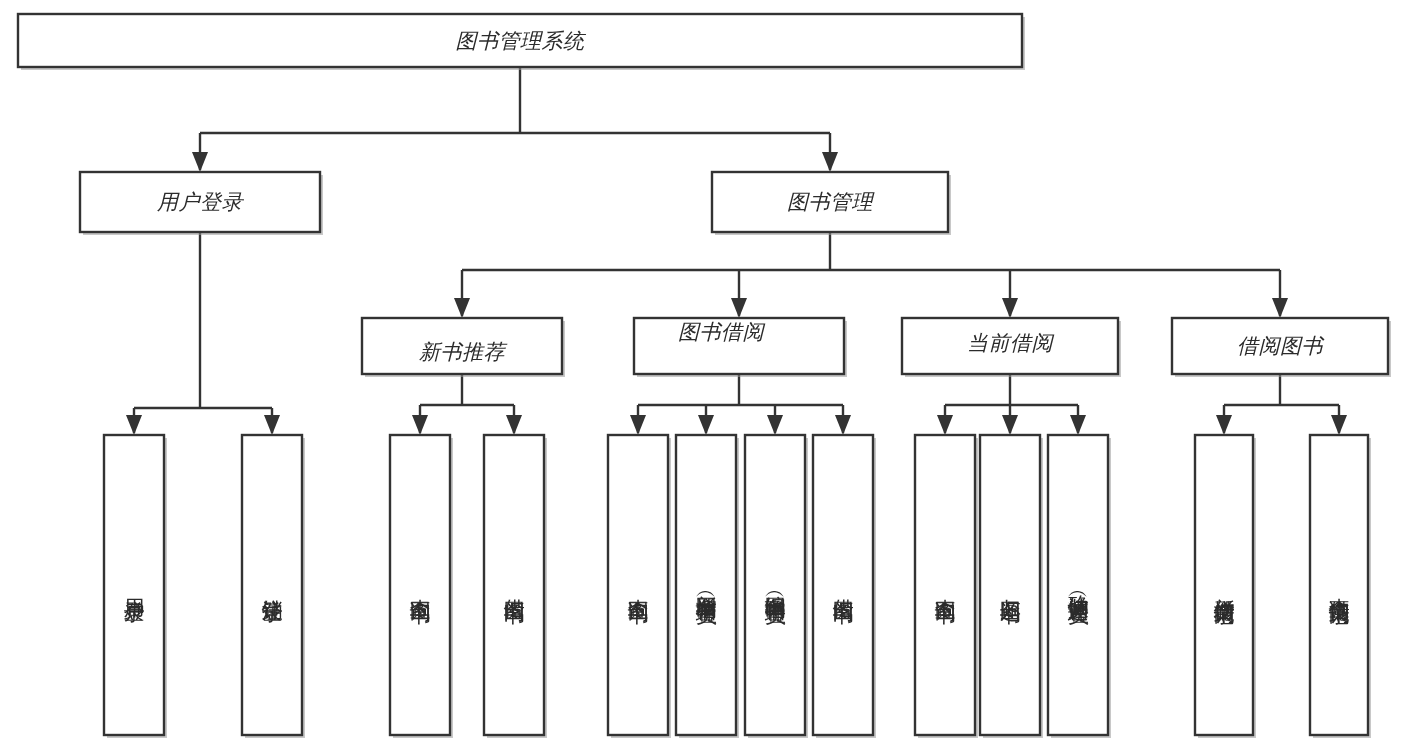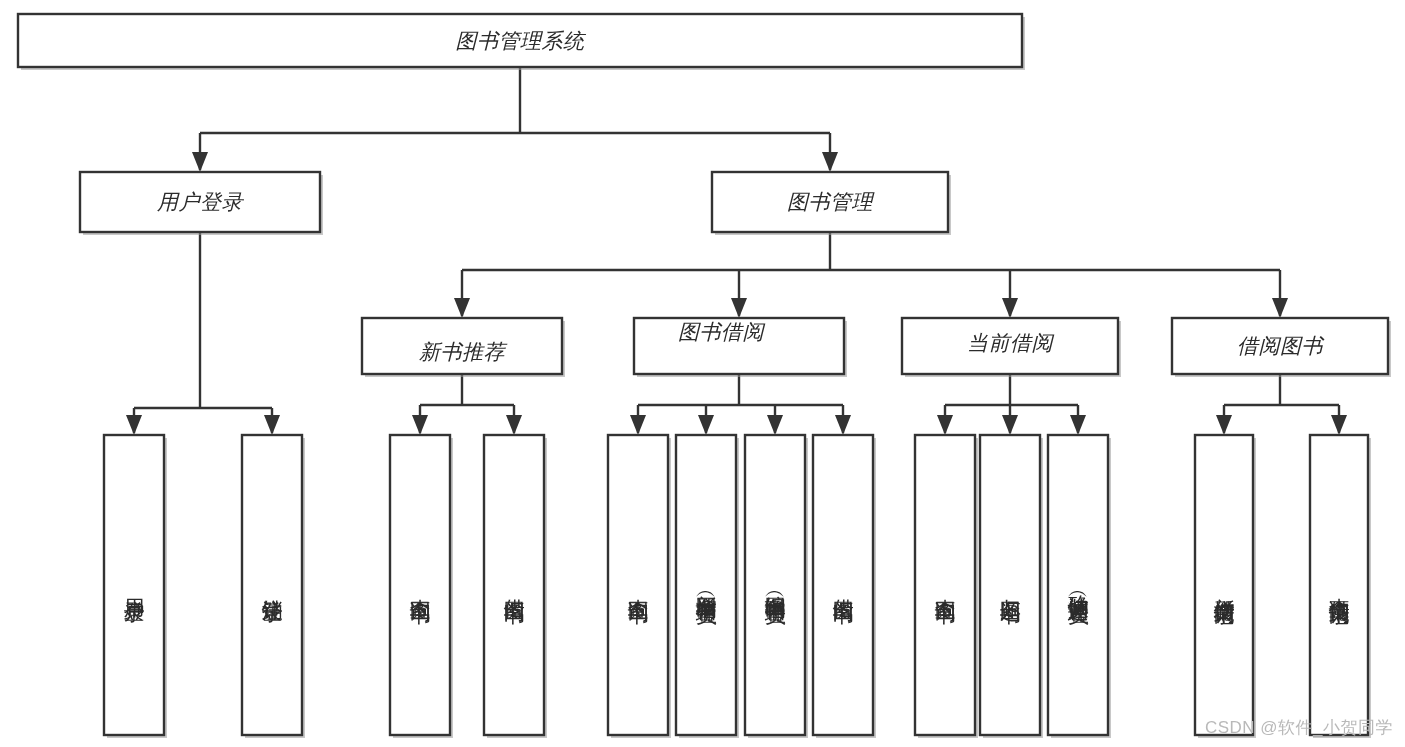--- a/index.html
+++ b/index.html
@@ -250,14 +250,13 @@
         <span class="vlabel-text">确认归还（管理员）</span>
       </div>
       <div class="vlabel-wrap" style="left: 1195px; top: 435px; width: 58px; height: 300px;">
         <span class="vlabel-text">新增借阅记录</span>
       </div>
       <div class="vlabel-wrap" style="left: 1310px; top: 435px; width: 58px; height: 300px;">
         <span class="vlabel-text">查询借阅记录</span>
       </div>
     </div>
 
-  <div class="watermark">CSDN @软件_小贺同学</div>
 </div>
 
 </body></html>

